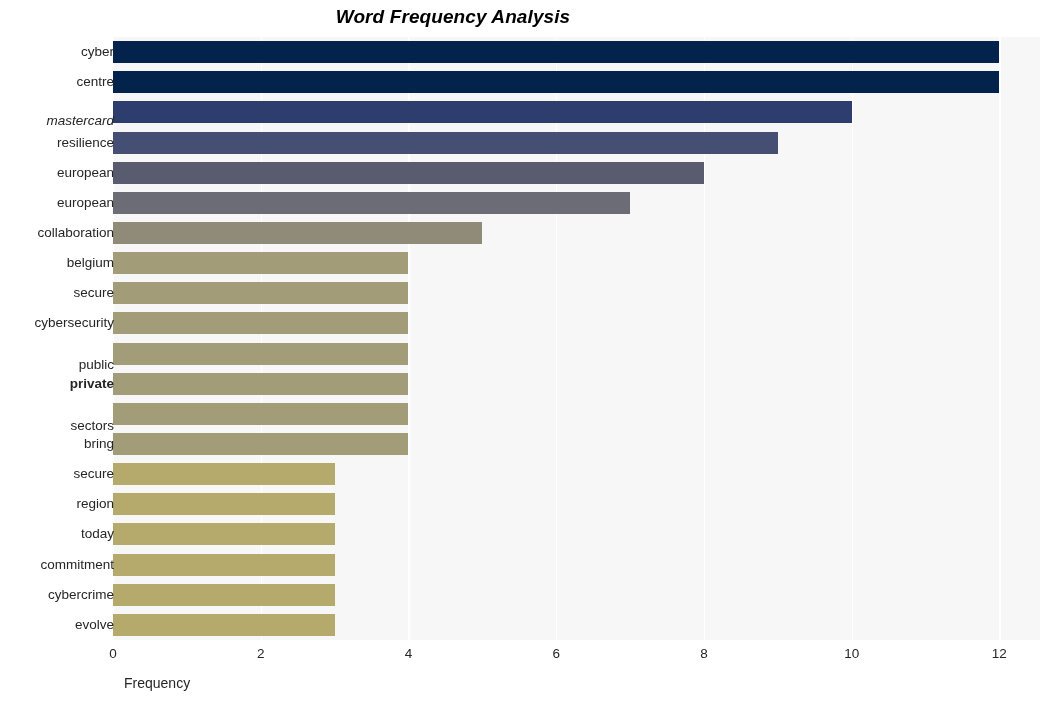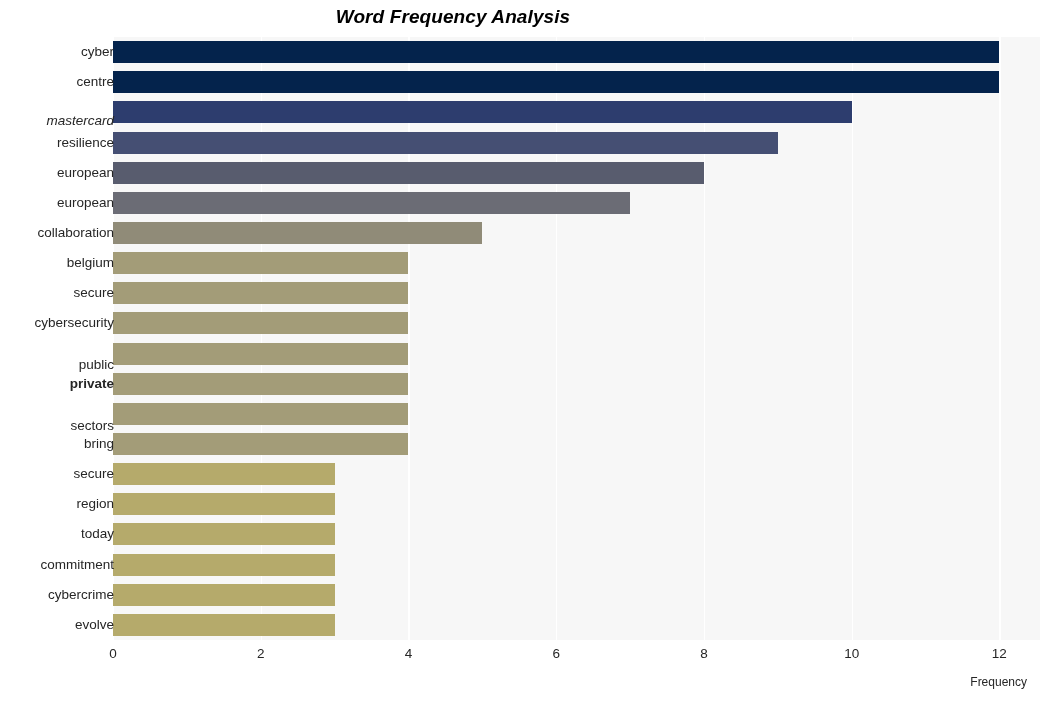--- a/index.html
+++ b/index.html
@@ -92,25 +92,25 @@
   }
   .xlabel {
     position: absolute;
     top: 0;
     transform: translateX(-50%);
     font-size: 13.5px;
     color: #262626;
   }
   .xaxis-title {
     position: absolute;
-    left: 100px;
+    left: 124px;
     top: 675px;
     width: 927px;
-    text-align: right;
-    font-size: 12px;
+    text-align: left;
+    font-size: 14px;
     color: #262626;
   }
 </style>
 </head>
 <body>
 
 <div class="figure">
 
   <div class="chart-title">Word Frequency Analysis</div>
 

